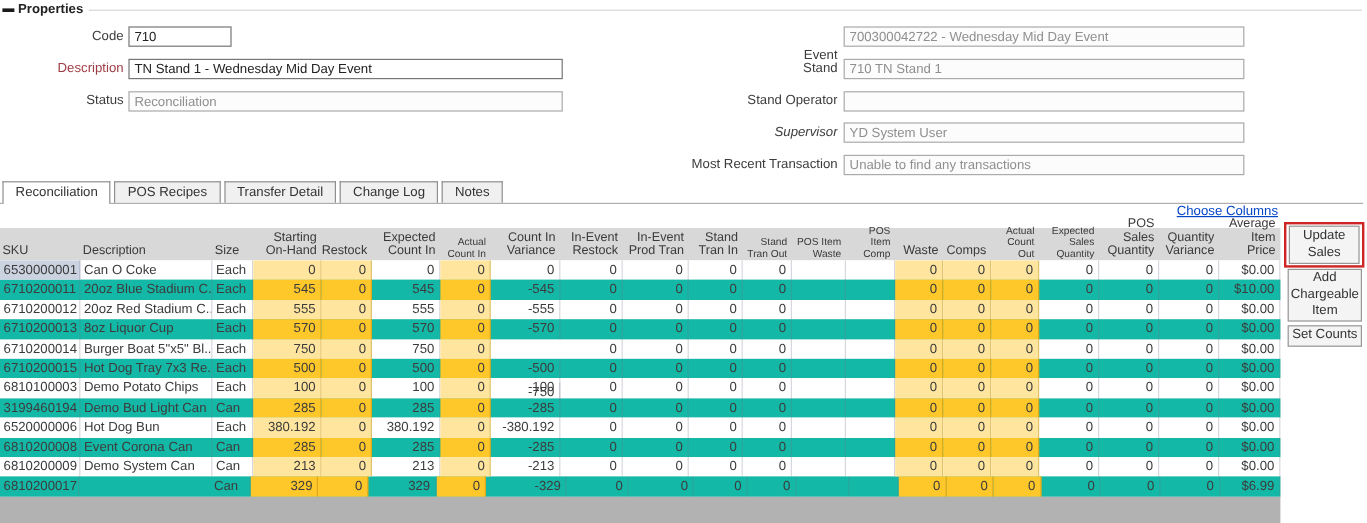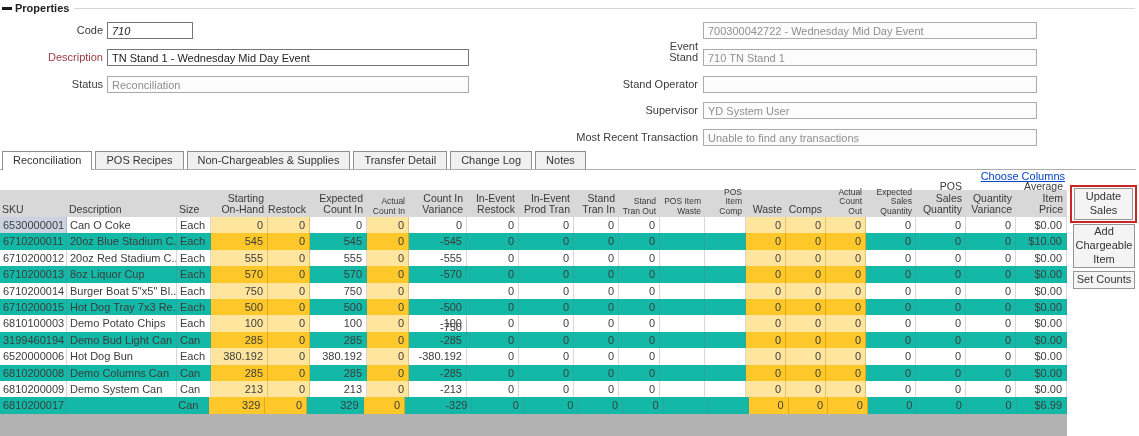--- a/index.html
+++ b/index.html
@@ -61,43 +61,42 @@
 <body>
 
 <div class="abs" id="props-header">
   <span id="collapse-dash"></span>
   <span id="props-title">Properties</span>
 </div>
 <div class="abs" id="props-rule"></div>
 
 <div id="left-form">
     <div class="abs f-label" style="left: 3px; top: 22px; width: 100px;">Code</div>
-    <div class="abs f-input" style="left: 107px; top: 22px; width: 86px; height: 17px; font-style: italic;">710</div>
+    <div class="abs f-input" style="left: 107px; top: 22px; width: 86px; height: 17px;">710</div>
     <div class="abs f-label required" style="left: 3px; top: 49px; width: 100px;">Description</div>
     <div class="abs f-input" style="left: 107px; top: 49px; width: 362px; height: 17px;">TN Stand 1 - Wednesday Mid Day Event</div>
     <div class="abs f-label" style="left: 3px; top: 76px; width: 100px;">Status</div>
     <div class="abs f-input disabled" style="left: 107px; top: 76px; width: 362px; height: 17px;">Reconciliation</div>
   </div>
 <div id="right-form">
     <div class="abs f-label" style="left: 498px; top: 38px; width: 200px;">Event</div>
     <div class="abs f-input disabled" style="left: 703px; top: 22px; width: 334px; height: 17px;">700300042722 - Wednesday Mid Day Event</div>
     <div class="abs f-label" style="left: 498px; top: 49px; width: 200px;">Stand</div>
     <div class="abs f-input disabled" style="left: 703px; top: 49px; width: 334px; height: 17px;">710 TN Stand 1</div>
     <div class="abs f-label" style="left: 498px; top: 76px; width: 200px;">Stand Operator</div>
     <div class="abs f-input disabled" style="left: 703px; top: 76px; width: 334px; height: 17px;"></div>
-    <div class="abs f-label" style="left: 498px; top: 102px; width: 200px;">Supervisor</div>
+    <div class="abs f-label" style="left: 498px; top: 102px; width: 200px; font-style: italic;">Supervisor</div>
     <div class="abs f-input disabled" style="left: 703px; top: 102px; width: 334px; height: 17px;">YD System User</div>
     <div class="abs f-label" style="left: 498px; top: 129px; width: 200px;">Most Recent Transaction</div>
     <div class="abs f-input disabled" style="left: 703px; top: 129px; width: 334px; height: 17px;">Unable to find any transactions</div>
   </div>
 
 <div class="abs" id="tabstrip">
     <div class="tab active">Reconciliation</div>
     <div class="tab">POS Recipes</div>
-    <div class="tab">Non-Chargeables &amp; Supplies</div>
     <div class="tab">Transfer Detail</div>
     <div class="tab">Change Log</div>
     <div class="tab">Notes</div>
   </div>
 <div class="abs" id="tabline"></div>
 <div class="abs" id="choose-columns">Choose Columns</div>
 
 <div class="abs" id="grid">
   <div id="grid-header">
       <div class="hcell left" style="width: 67px;">SKU</div>
@@ -342,21 +341,21 @@
         <div class="cell yl" style="width: 40px;">0</div>
         <div class="cell yl" style="width: 40px;">0</div>
         <div class="cell yl" style="width: 40px;">0</div>
         <div class="cell" style="width: 50px;">0</div>
         <div class="cell" style="width: 50px;">0</div>
         <div class="cell" style="width: 50px;">0</div>
         <div class="cell" style="width: 51px;">$0.00</div>
       </div>
       <div class="grow alt">
         <div class="cell left" style="width: 67px;">6810200008</div>
-        <div class="cell left" style="width: 110px;">Demo Columns Can</div>
+        <div class="cell left" style="width: 110px;">Event Corona Can</div>
         <div class="cell left" style="width: 34px;">Can</div>
         <div class="cell yd" style="width: 57px;">285</div>
         <div class="cell yd" style="width: 42px;">0</div>
         <div class="cell" style="width: 57px;">285</div>
         <div class="cell yd" style="width: 42px;">0</div>
         <div class="cell" style="width: 58px;">-285</div>
         <div class="cell" style="width: 52px;">0</div>
         <div class="cell" style="width: 55px;">0</div>
         <div class="cell" style="width: 45px;">0</div>
         <div class="cell" style="width: 41px;">0</div>

